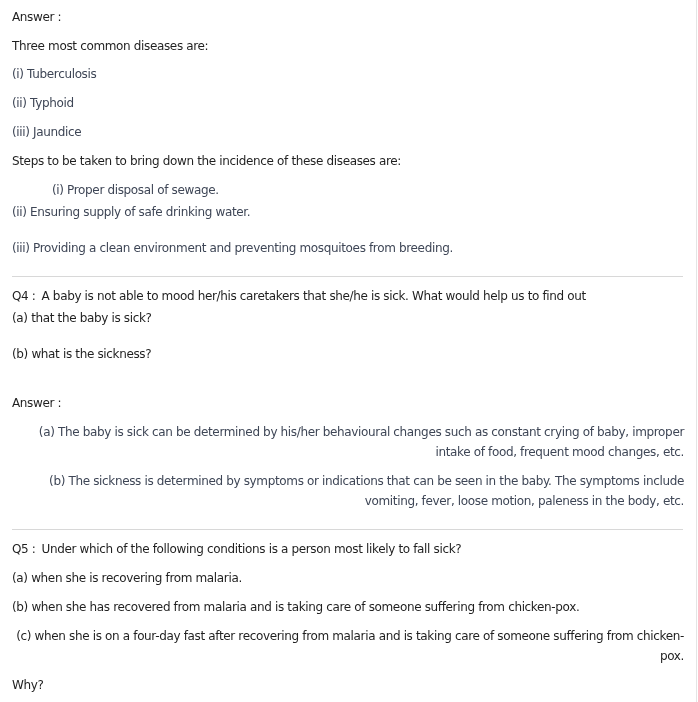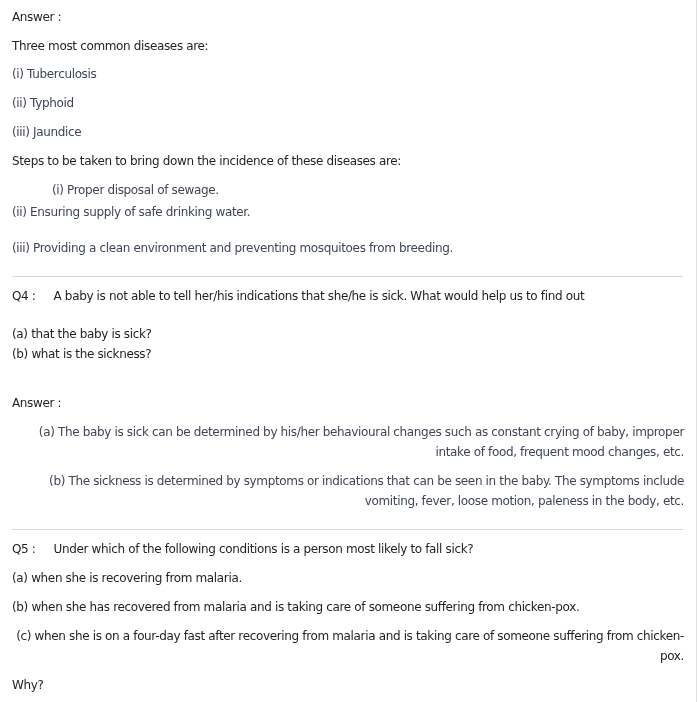--- a/index.html
+++ b/index.html
@@ -37,43 +37,43 @@
       width: 672px;
       text-align: right;
     }
     .sep {
       position: absolute;
       left: 12px;
       width: 671px;
       height: 1px;
       background: #d8d8d8;
     }
-    .qlabel { margin-right: 18px; }
+    .qlabel { margin-right: 6px; }
   </style>
 </head>
 <body>
 
 <div class="page">
 
   <div class="line dark" style="top:7px;">Answer :</div>
   <div class="line dark" style="top:36px;">Three most common diseases are:</div>
   <div class="line muted" style="top:64px;">(i) Tuberculosis</div>
   <div class="line muted" style="top:93px;">(ii) Typhoid</div>
   <div class="line muted" style="top:122px;">(iii) Jaundice</div>
   <div class="line dark" style="top:151px;">Steps to be taken to bring down the incidence of these diseases are:</div>
   <div class="line muted" style="top:180px;margin-left:40px;">(i) Proper disposal of sewage.</div>
   <div class="line muted" style="top:202px;">(ii) Ensuring supply of safe drinking water.</div>
   <div class="line muted" style="top:238px;">(iii) Providing a clean environment and preventing mosquitoes from breeding.</div>
 
   <div class="sep" style="top:276px;"></div>
 
   <div class="line dark" style="top:286px;">
-    <span class="qlabel">Q4 :</span><span>A baby is not able to tell her/his indications that she/he is sick. What would help us to find out</span>
+    <span class="qlabel">Q4 :</span><span>A baby is not able to mood her/his caretakers that she/he is sick. What would help us to find out</span>
   </div>
-  <div class="line dark" style="top:324px;text-align:center;">(a) that the baby is sick?</div>
+  <div class="line dark" style="top:308px;text-align:center;">(a) that the baby is sick?</div>
   <div class="line dark" style="top:344px;">(b) what is the sickness?</div>
 
   <div class="line dark" style="top:393px;">Answer :</div>
   <div class="line muted wrap" style="top:422px;">(a) The baby is sick can be determined by his/her behavioural changes such as constant crying of baby, improper intake of food, frequent mood changes, etc.</div>
   <div class="line muted wrap" style="top:471px;">(b) The sickness is determined by symptoms or indications that can be seen in the baby. The symptoms include vomiting, fever, loose motion, paleness in the body, etc.</div>
 
   <div class="sep" style="top:529px;"></div>
 
   <div class="line dark" style="top:539px;">
     <span class="qlabel">Q5 :</span><span>Under which of the following conditions is a person most likely to fall sick?</span>

